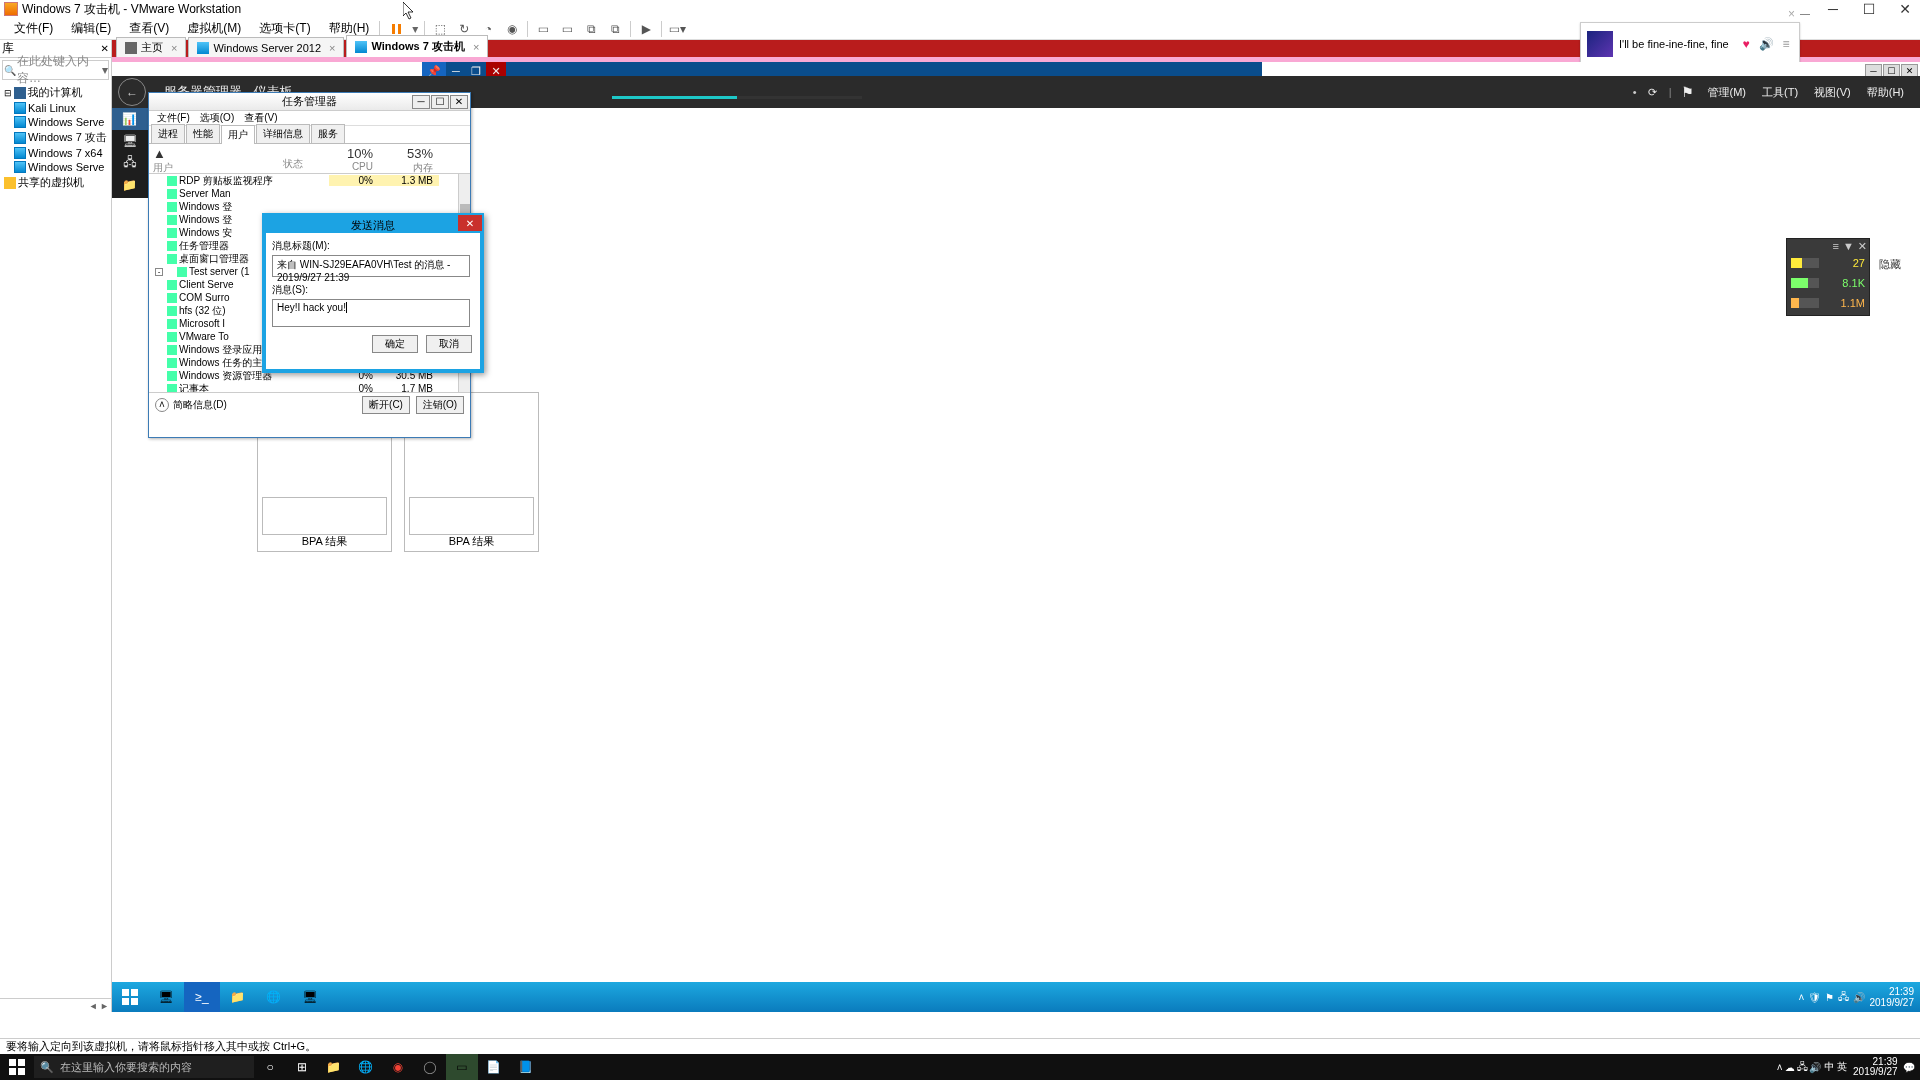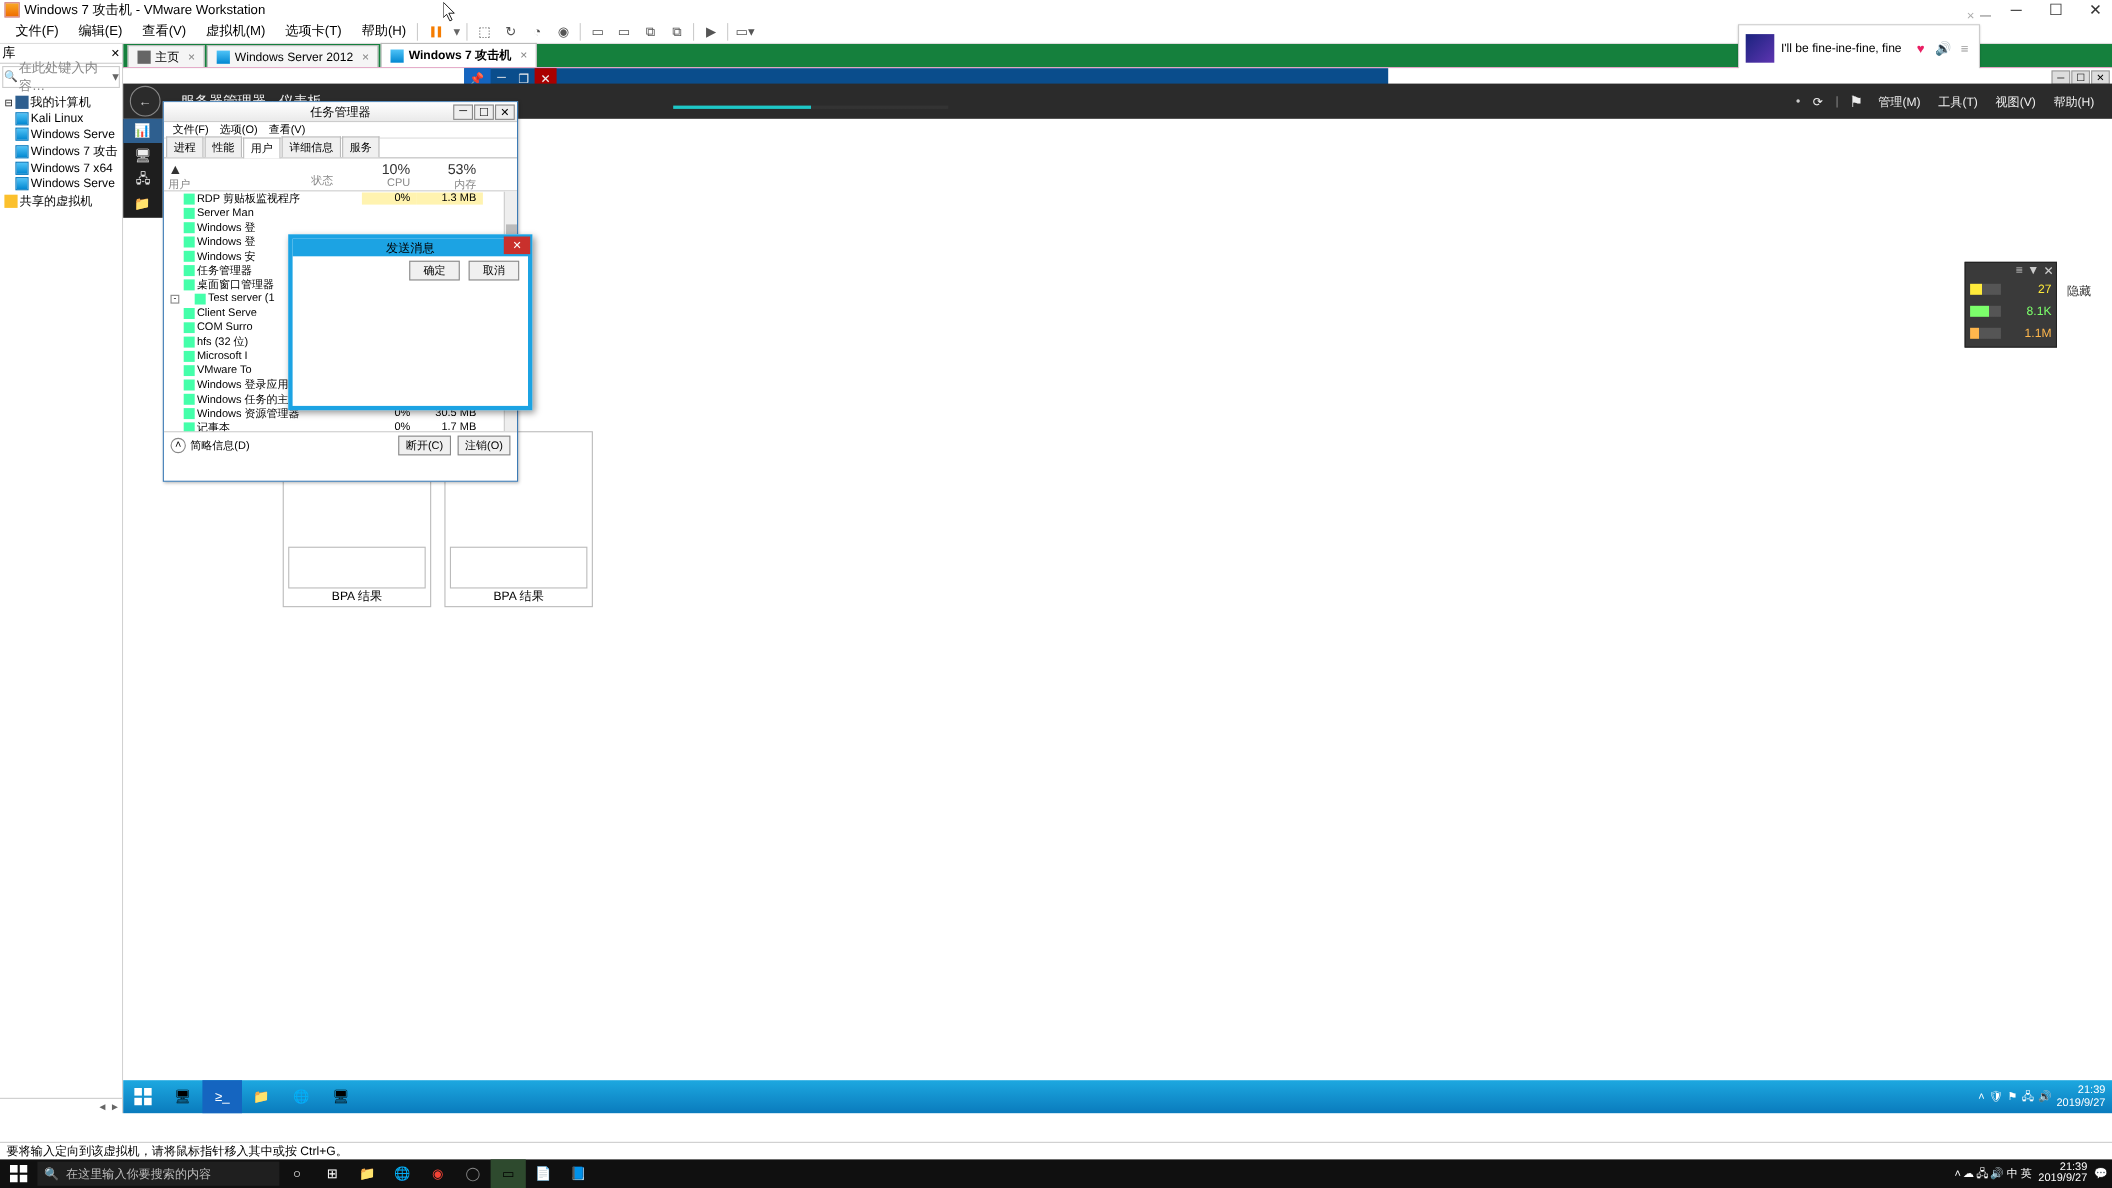--- a/index.html
+++ b/index.html
@@ -28,21 +28,21 @@
 .vm-tree { flex:1; overflow:hidden; font-size:11px; padding-top:2px;}
 .vm-tree .node { padding:1px 2px 1px 14px; display:flex; align-items:center; gap:2px; white-space:nowrap;}
 .vm-tree .node.l1 { padding-left:4px;}
 .vm-tree .node .ico { width:12px; height:12px; }
 .vm-tree .node.root .ico { background:#2e5f8f; }
 .vm-tree .node.vm .ico { background:linear-gradient(#4fc3f7,#0288d1); border:1px solid #0277bd;}
 .vm-tree .node.folder .ico { background:#fbc02d; }
 .vm-side-scroll { height:14px; border-top:1px solid #ccc; display:flex; justify-content:flex-end; padding-right:2px; align-items:center;}
 
 .vm-main { flex:1; display:flex; flex-direction:column; }
-.vm-tabbar { height:22px; display:flex; align-items:flex-end; padding-left:4px; gap:2px; background:#15803d; border-bottom:1px solid #f9a8d4;}
+.vm-tabbar { height:22px; display:flex; align-items:flex-end; padding-left:4px; gap:2px; background:#b91c1c; border-bottom:5px solid #f9a8d4;}
 .vm-tab { height:20px; display:flex; align-items:center; gap:4px; padding:0 8px; border:1px solid #bbb; border-bottom:none; background:#f5f5f5; font-size:11px; position:relative;}
 .vm-tab.active { background:#fff; height:22px; }
 .vm-tab .tx { color:#888; margin-left:4px; }
 .vm-tab .tico { width:12px; height:12px; }
 .vm-tab.home .tico{ background:#666;}
 .vm-tab.ws .tico{ background:linear-gradient(#4fc3f7,#0288d1);}
 .vm-tab.active .lbl { color:#000; font-weight:bold;}
 
 .vm-canvas { flex:1; background:#fff; position:relative; }
 
@@ -548,20 +548,26 @@
               <button class="btn">断开(C)</button>
               <button class="btn">注销(O)</button>
             </div>
           </div>
 
           <div class="dlg">
             <div class="dlg-title">
               <span>发送消息</span>
               <span class="xb">✕</span>
             </div>
+            <div class="dlg-body">
+              <div class="lbl">消息标题(M):</div>
+              <div class="fld small"><span>来自 WIN-SJ29EAFA0VH\Test 的消息 - 2019/9/27 21:39</span></div>
+              <div class="lbl" style="margin-top:6px">消息(S):</div>
+              <div class="fld"><span>Hey!I hack you!</span><span style="border-left:1px solid #000; animation:blink 1s infinite">&nbsp;</span></div>
+            </div>
             <div class="dlg-btns">
               <button class="b">确定</button>
               <button class="b">取消</button>
             </div>
           </div>
         </div>
 
         <div class="perf">
           <div class="perf-top">
             <span>≡</span>

